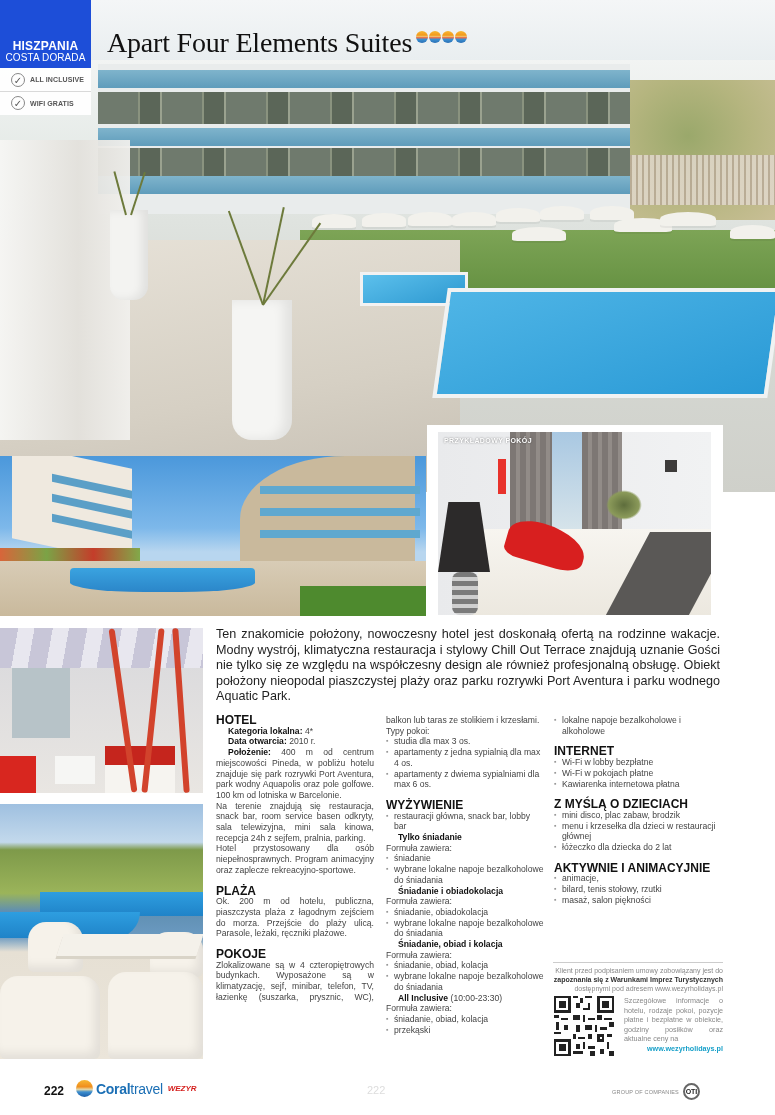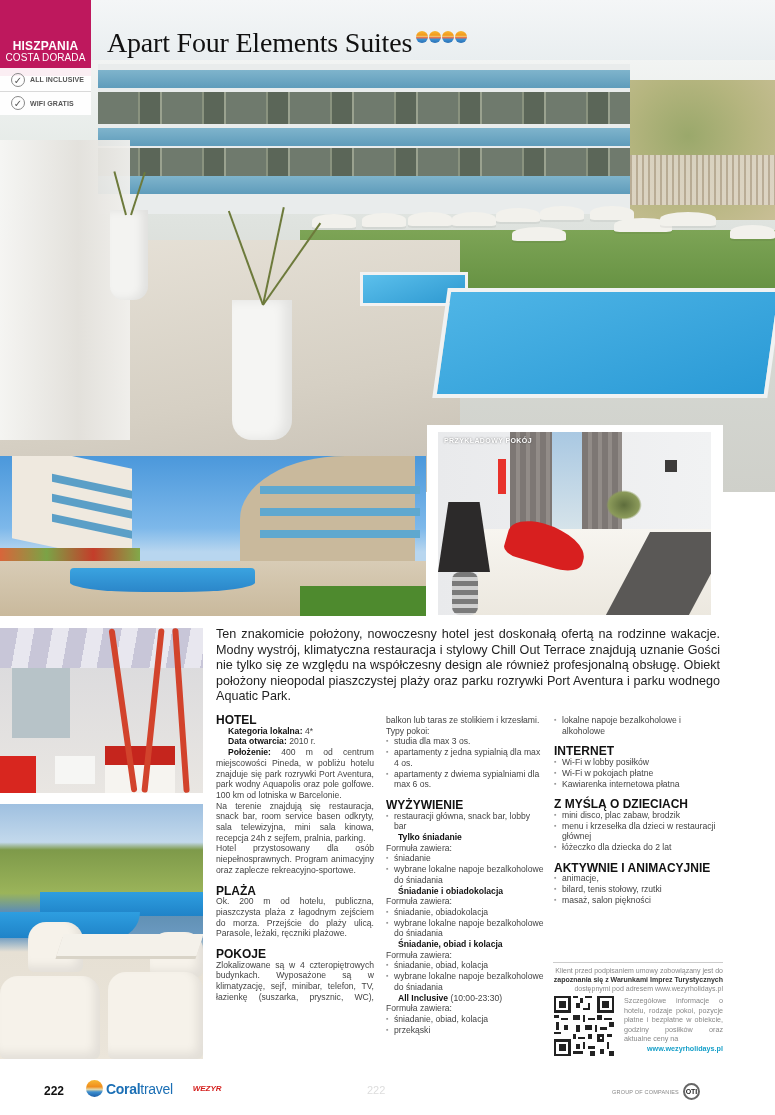--- a/index.html
+++ b/index.html
@@ -27,21 +27,21 @@
   .hero .deck { position:absolute; left:0; top:240px; width:460px; height:252px;
           background: linear-gradient(170deg,#e7e2d8,#d6d0c4 60%,#c6bfb3); }
   .hero .canopy { position:absolute; left:0; top:140px; width:130px; height:300px;
           background: linear-gradient(90deg,#f6f6f4,#e3e1dc 60%,#f1f0ed); opacity:.95; }
   .hero .planter1 { position:absolute; left:110px; top:210px; width:38px; height:90px; background:#f3f3f1; border-radius: 0 0 14px 14px; box-shadow: inset -6px 0 10px rgba(0,0,0,.08); }
   .hero .planter2 { position:absolute; left:232px; top:300px; width:60px; height:140px; background:#f5f5f3; border-radius: 0 0 20px 20px; box-shadow: inset -8px 0 12px rgba(0,0,0,.08); }
   .hero .plant { position:absolute; border-left:2px solid #6d7a3b; transform-origin: bottom; }
   .umb { position:absolute; height:14px; background:#f2f1ec; border-radius: 50% 50% 10% 10%; box-shadow: 0 2px 0 rgba(0,0,0,.05); }
 
   
-  .badge-box { position:absolute; left:0; top:0; width:91px; height:76px; background:#be185d; color:#fff; text-align:center; }
+  .badge-box { position:absolute; left:0; top:0; width:91px; height:68px; background:#1d4ed8; color:#fff; text-align:center; }
   .badge-country { position:absolute; top:39px; left:0; width:91px; font-weight:bold; font-size:12px; letter-spacing:.2px; }
   .badge-region { position:absolute; top:52px; left:0; width:91px; font-size:10px; letter-spacing:.1px; }
   .features { position:absolute; left:0; top:68px; width:91px; height:47px; background:rgba(255,255,255,.93); }
   .feature { position:absolute; left:0; width:91px; height:23px; display:flex; align-items:center; padding-left:11px; }
   .feature + .feature { border-top:1px solid #d9d9d9; }
   .check { width:14px; height:14px; border:1px solid #888; border-radius:50%; font-size:10px; line-height:13px; text-align:center; color:#555; margin-right:5px; }
   .feature-label { font-size:7px; font-weight:bold; color:#555; letter-spacing:.1px; }
 
   .title { position:absolute; left:107px; top:27px; font-family:"Liberation Serif", serif; font-size:28px; color:#111; letter-spacing:-.2px; }
   .suns { position:absolute; left:416px; top:31px; display:flex; gap:1px; }
@@ -104,25 +104,25 @@
   .li::before { content:"▪"; position:absolute; left:0; top:0; color:#999; font-size:7px; }
 
   .legal { position:absolute; left:553px; top:962px; width:170px; border-top:1px solid #ccc; padding-top:3px; font-size:7px; line-height:9px; color:#888; text-align:right; }
   .legal .strong { color:#333; font-weight:bold; }
   .qr { position:absolute; left:554px; top:996px; width:60px; height:60px; background:#fff; }
   .qr-info { position:absolute; left:624px; top:996px; width:99px; font-size:7.2px; line-height:9.6px; color:#888; text-align:justify; }
   .qr-link { color:#18a0c9; font-weight:bold; text-align:right; display:block; }
 
   
   .page-num { position:absolute; left:44px; top:1084px; font-size:12px; font-weight:bold; color:#111; }
-  .coral-logo { position:absolute; left:86px; top:1080px; display:flex; align-items:center;text-align:center; }
+  .coral-logo { position:absolute; left:76px; top:1080px; display:flex; align-items:center;text-align:center; }
   .coral-ball { width:17px; height:17px; border-radius:50%; background: linear-gradient(180deg,#f7b733 0%,#f08e1d 40%,#e7d7a4 55%,#3d8fd0 70%,#1d5ea8 100%); margin-right:3px; }
   .coral-text { font-size:14px; color:#1b6fb5; font-weight:bold; letter-spacing:-.3px; }
   .coral-text .light { font-weight:normal; color:#1b6fb5; }
-  .wezyr { margin-left:20px; font-size:8px; font-weight:bold; color:#d5201e; font-style:italic; }
+  .wezyr { margin-left:5px; font-size:8px; font-weight:bold; color:#d5201e; font-style:italic; }
   .page-num-ghost { position:absolute; left:367px; top:1084px; font-size:11px; color:#ddd; }
   .oti { position:absolute; left:612px; top:1083px; display:flex; align-items:center; }
   .oti-text { font-size:5.5px; color:#888; letter-spacing:.2px; margin-right:4px; }
   .oti-badge { width:17px; height:17px; border-radius:50%; border:2px solid #666; font-size:7px; font-weight:bold; color:#222; text-align:center; line-height:13px; }
 </style>
 </head>
 <body>
 
 <div class="hero">
   <div class="sky"></div>
@@ -276,21 +276,21 @@
   <div><span class="b">All Inclusive</span><span> (10:00-23:30)</span></div>
   <div>Formuła zawiera:</div>
   <div class="li">śniadanie, obiad, kolacja</div>
   <div class="li">przekąski</div>
 </div>
 
 <div class="col col3">
   <div class="li">lokalne napoje bezalkoholowe i alkoholowe</div>
   <div class="gap"></div>
   <div class="sec-h">INTERNET</div>
-  <div class="li">Wi-Fi w lobby posiłków</div>
+  <div class="li">Wi-Fi w lobby bezpłatne</div>
   <div class="li">Wi-Fi w pokojach płatne</div>
   <div class="li">Kawiarenka internetowa płatna</div>
   <div class="gap"></div>
   <div class="sec-h">Z MYŚLĄ O DZIECIACH</div>
   <div class="li">mini disco, plac zabaw, brodzik</div>
   <div class="li">menu i krzesełka dla dzieci w restauracji głównej</div>
   <div class="li">łóżeczko dla dziecka do 2 lat</div>
   <div class="gap"></div>
   <div class="sec-h">AKTYWNIE I ANIMACYJNIE</div>
   <div class="li">animacje,</div>

